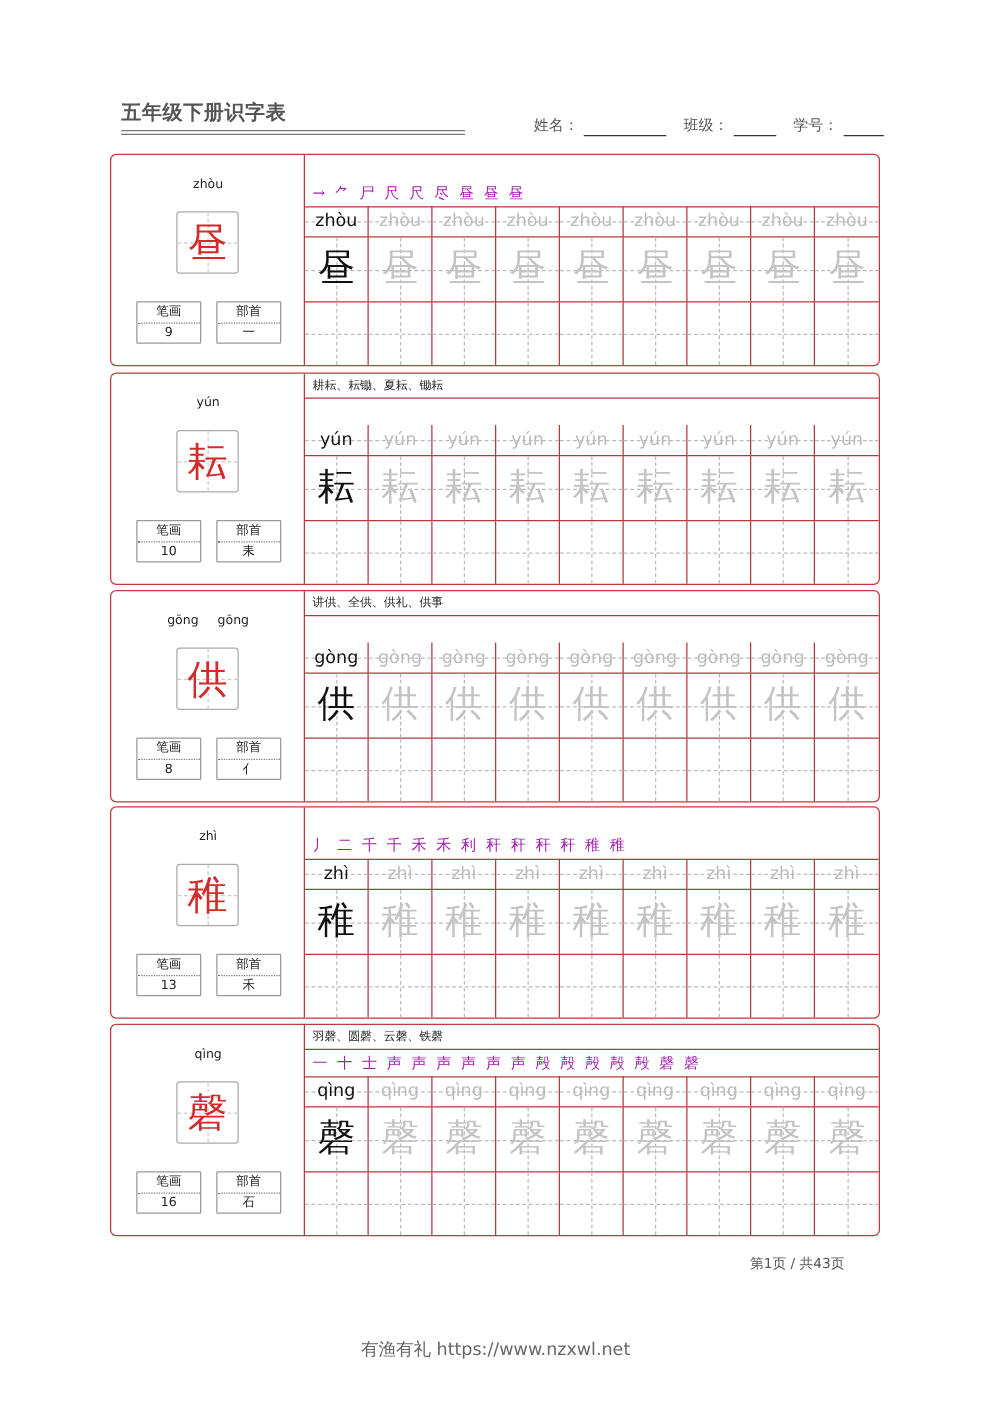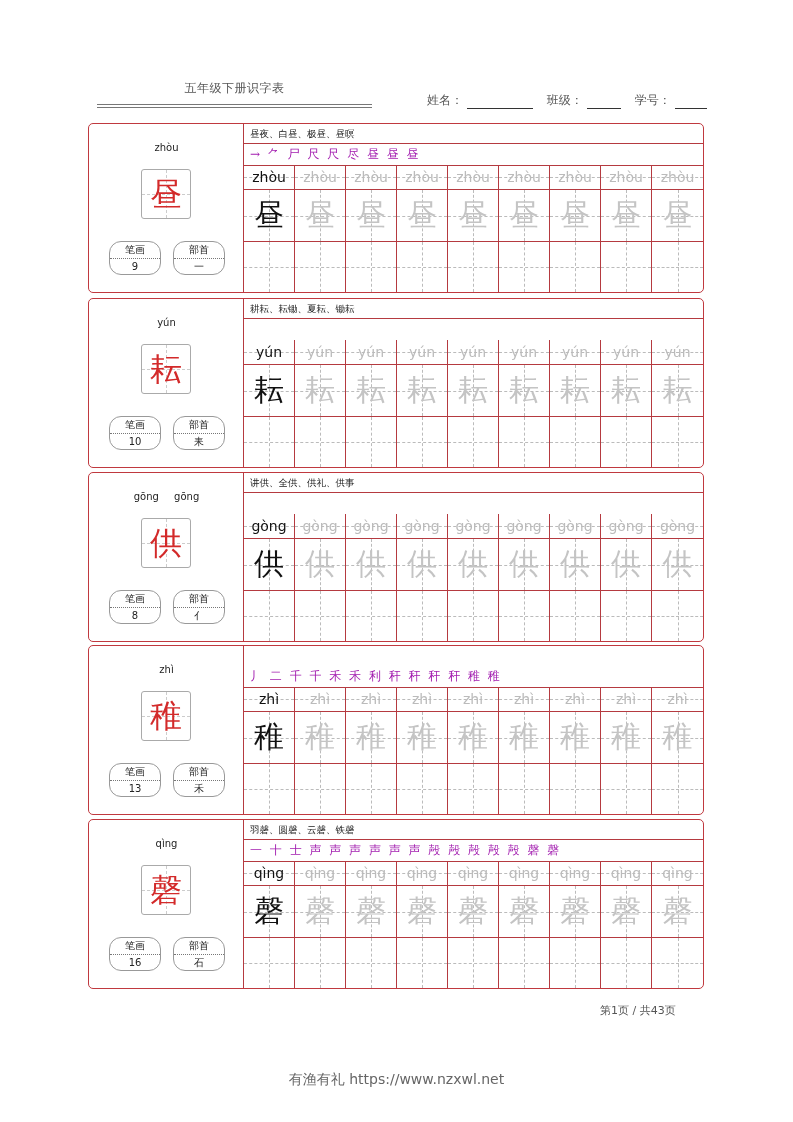--- a/index.html
+++ b/index.html
@@ -1,30 +1,30 @@
 <!DOCTYPE html>
 <html><head>
 <meta charset="utf-8">
 <style>
   html,body{margin:0;padding:0;background:#fff;}
   body{width:793px;height:1122px;position:relative;font-family:"DejaVu Sans","Liberation Sans",sans-serif;color:#333;overflow:hidden;}
   .header{position:absolute;left:97px;top:80px;width:610px;height:32px;}
-  .title{position:absolute;left:0;top:0;width:275px;text-align:center;font-size:12px;font-weight:normal;color:#555;letter-spacing:0.5px;}
+  .title{position:absolute;left:0;top:0;width:275px;text-align:left;font-size:16px;font-weight:bold;color:#555;letter-spacing:0.5px;}
   .title-rule{position:absolute;left:0;top:24px;width:275px;height:2px;border-top:1.5px solid #777;border-bottom:1px solid #777;}
   .fields{position:absolute;left:330px;top:12px;font-size:12px;color:#555;white-space:nowrap;}
   .field{display:inline-block;margin-right:10px;}
   .blank{display:inline-block;border-bottom:1px solid #333;height:12px;vertical-align:bottom;margin-left:4px;}
   .card{position:absolute;left:88px;width:616px;border:1.3px solid #c0393f;border-radius:5px;box-sizing:border-box;background:#fff;}
   .left{position:absolute;left:0;top:0;width:155px;height:100%;border-right:1.3px solid #b53a40;box-sizing:border-box;}
   .lp{position:absolute;top:18px;left:0;width:155px;text-align:center;font-size:10px;color:#222;word-spacing:12px;}
   .bigbox{position:absolute;left:52px;top:45px;width:50px;height:50px;border:1px solid #aaa;border-radius:3px;box-sizing:border-box;}
   .bigbox .v{position:absolute;left:50%;top:0;height:100%;border-left:1px dashed #ccc;}
   .bigbox .h{position:absolute;top:50%;left:0;width:100%;border-top:1px dashed #ccc;}
   .bigbox .ch{position:absolute;left:0;top:0;width:100%;height:100%;text-align:center;line-height:48px;font-size:32px;color:#d32a2a;font-family:"DejaVu Serif",serif;}
-  .info{position:absolute;top:117px;width:52px;height:34px;border:1px solid #999;border-radius:12px;box-sizing:border-box;font-size:10px;text-align:center;color:#222;}
+  .info{position:absolute;top:117px;width:52px;height:34px;border:1px solid #999;border-radius:1px;box-sizing:border-box;font-size:10px;text-align:center;color:#222;}
   .info .lab{height:16px;line-height:16px;border-bottom:1px dotted #777;}
   .info .val{height:16px;line-height:16px;}
   .right{position:absolute;left:155px;top:0;right:0;height:100%;}
   .words{position:absolute;left:0;top:0;right:0;height:19px;border-bottom:1.3px solid #b53a40;font-size:9.5px;line-height:19px;padding-left:6px;color:#222;}
   .strokes{position:absolute;left:0;top:19px;right:0;height:22px;border-bottom:1.3px solid #b53a40;font-size:12px;line-height:22px;padding-left:6px;color:#a21caf;letter-spacing:2px;font-family:"DejaVu Serif",serif;}
   .grid{position:absolute;left:0;top:41px;right:0;bottom:0;display:grid;grid-template-columns:repeat(9,1fr);grid-template-rows:25px 52px 1fr;}
   .cell{position:relative;border-right:1.3px solid #b53a40;border-bottom:1.3px solid #b53a40;box-sizing:border-box;}
   .cell.lastc{border-right:none;}
   .cell.lastr{border-bottom:none;}
   .py{text-align:center;font-size:14px;line-height:24px;color:#bbb;}
@@ -64,21 +64,20 @@
       <div class="info" style="left:20px">
           <div class="lab">笔画</div>
           <div class="val">9</div>
         </div>
       <div class="info" style="left:84px">
           <div class="lab">部首</div>
           <div class="val">一</div>
         </div>
     </div>
     <div class="right">
-      <div class="words">昼夜、白昼、极昼、昼暝</div>
       <div class="strokes">→ ⺈ 尸 尺 尺 尽 昼 昼 昼</div>
       <div class="grid">
           <div class="cell   py first"><div class="mid"></div><span>zhòu</span></div>
           <div class="cell   py "><div class="mid"></div><span>zhòu</span></div>
           <div class="cell   py "><div class="mid"></div><span>zhòu</span></div>
           <div class="cell   py "><div class="mid"></div><span>zhòu</span></div>
           <div class="cell   py "><div class="mid"></div><span>zhòu</span></div>
           <div class="cell   py "><div class="mid"></div><span>zhòu</span></div>
           <div class="cell   py "><div class="mid"></div><span>zhòu</span></div>
           <div class="cell   py "><div class="mid"></div><span>zhòu</span></div>

